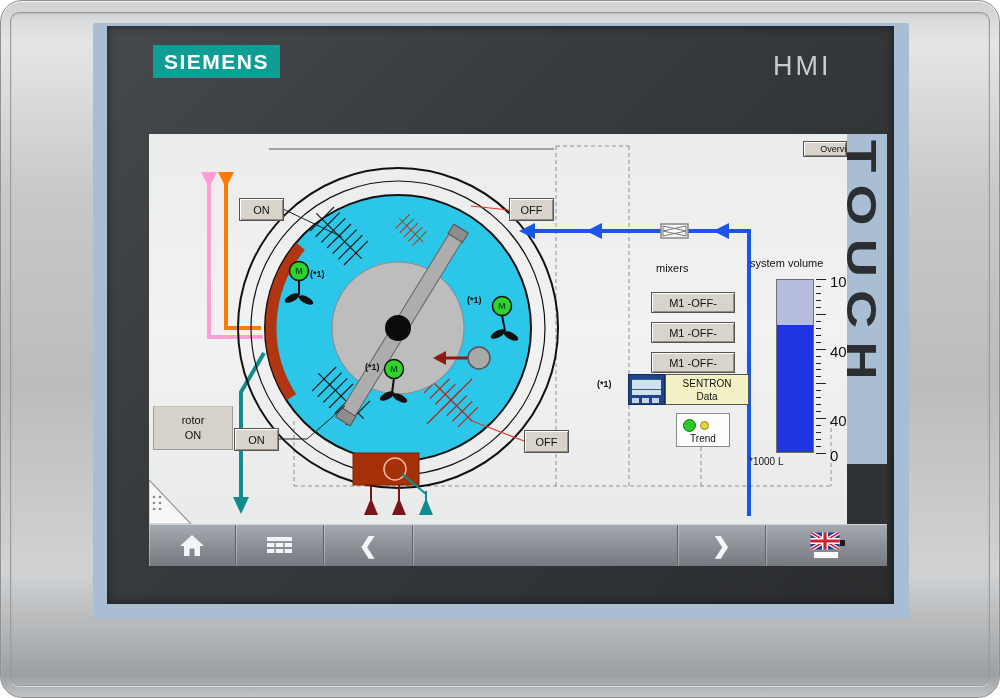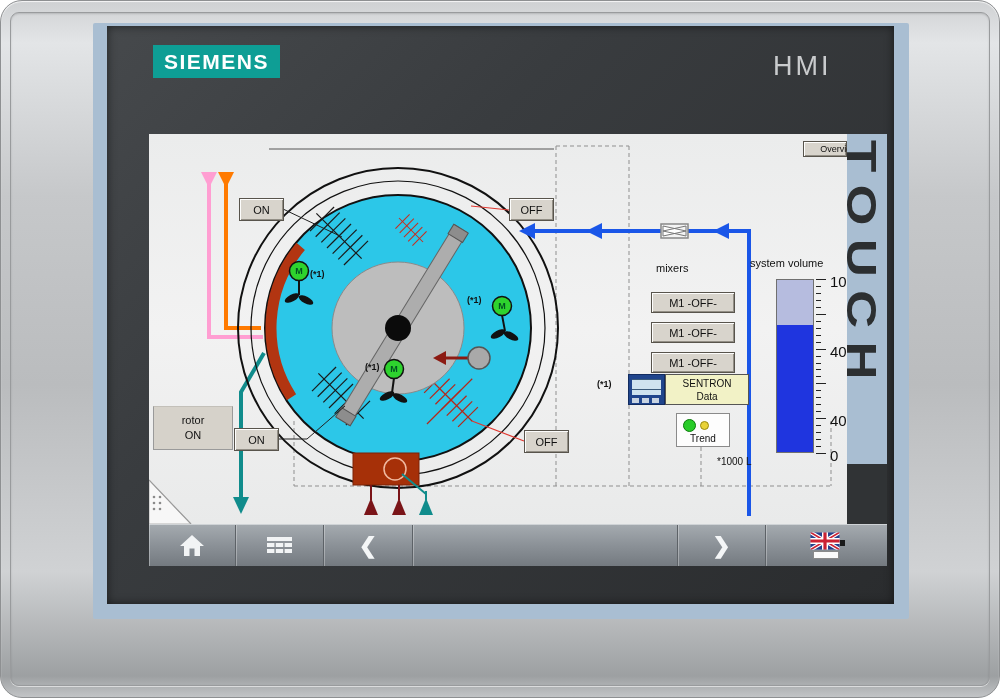--- a/index.html
+++ b/index.html
@@ -52,21 +52,21 @@
   .trend-label{position:absolute;left:0;right:0;bottom:2px;text-align:center;}
   .vol-title{position:absolute;left:601px;top:123px;width:110px;font-size:11px;color:#111;}
   .vol-bar{position:absolute;left:627px;top:145px;width:38px;height:174px;border:1px solid #707070;background:#b6bcdf;
     display:flex;flex-direction:column;justify-content:flex-end;}
   .vol-fill{width:100%;background:#1f35df;}
   .vol-ticks-minor{position:absolute;left:667px;top:145px;width:5px;height:175px;
     background:repeating-linear-gradient(180deg,#222 0 1px,transparent 1px 6.96px);}
   .vol-ticks-major{position:absolute;left:667px;top:145px;width:10px;height:175px;
     background:repeating-linear-gradient(180deg,#222 0 1px,transparent 1px 34.8px);}
   .vol-lab{position:absolute;left:681px;width:24px;font-size:15px;color:#111;}
-  .vol-unit{position:absolute;left:568px;top:322px;font-size:10px;color:#111;}
+  .vol-unit{position:absolute;left:600px;top:322px;font-size:10px;color:#111;}
   
   .navbar{position:absolute;left:0;top:390px;width:738px;height:42px;display:flex;
     background:linear-gradient(180deg,#aab0b5 0%,#8e949a 45%,#7b8187 55%,#6f757b 100%);
     border-top:1px solid #cfd3d6;}
   .nav-cell{height:100%;display:flex;align-items:center;justify-content:center;
     border-right:1px solid #5d6267;box-shadow:inset 1px 0 0 rgba(255,255,255,.3);
     background:linear-gradient(180deg,#a4aaaf 0%,#8b9197 50%,#747a80 100%);}
   .nav-glyph{color:#f4f6f7;font-size:22px;font-weight:bold;line-height:1;}
   .flag-wrap{position:relative;width:34px;height:28px;}
   .flag-box{position:absolute;left:3px;top:19px;width:26px;height:8px;background:#fbfbfb;border:1px solid #8a8a8a;}

